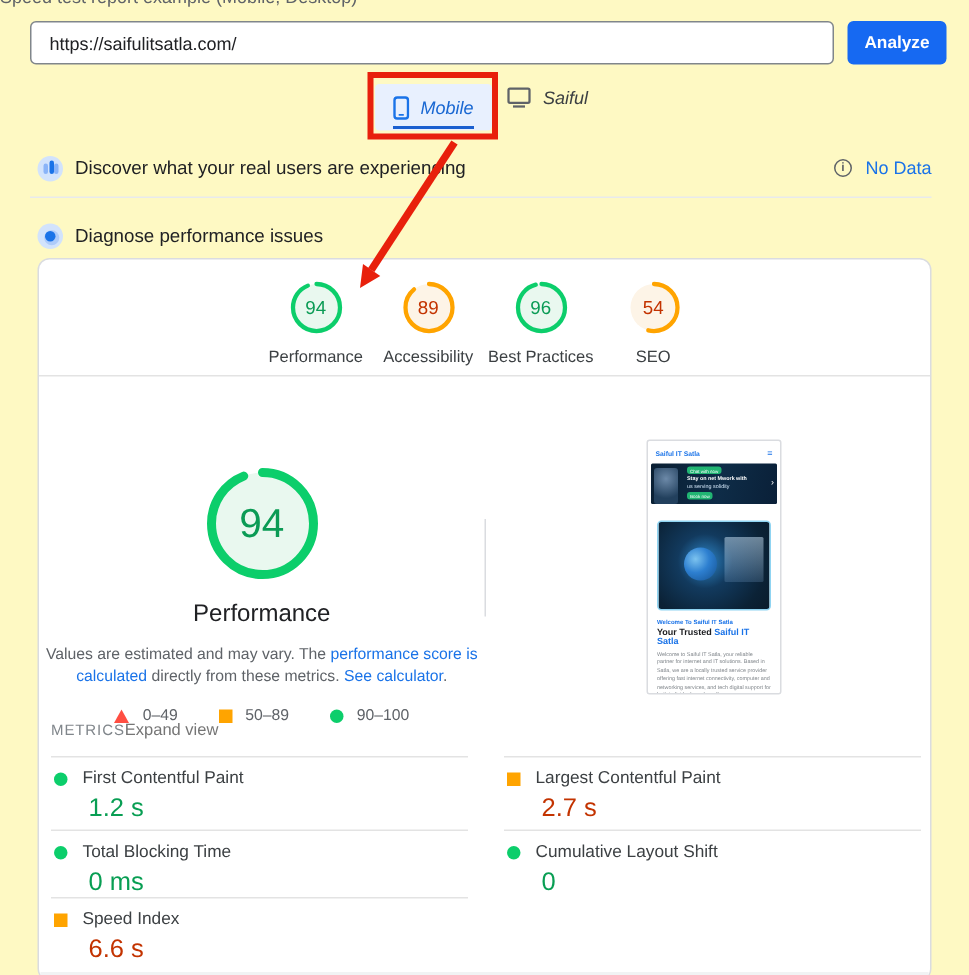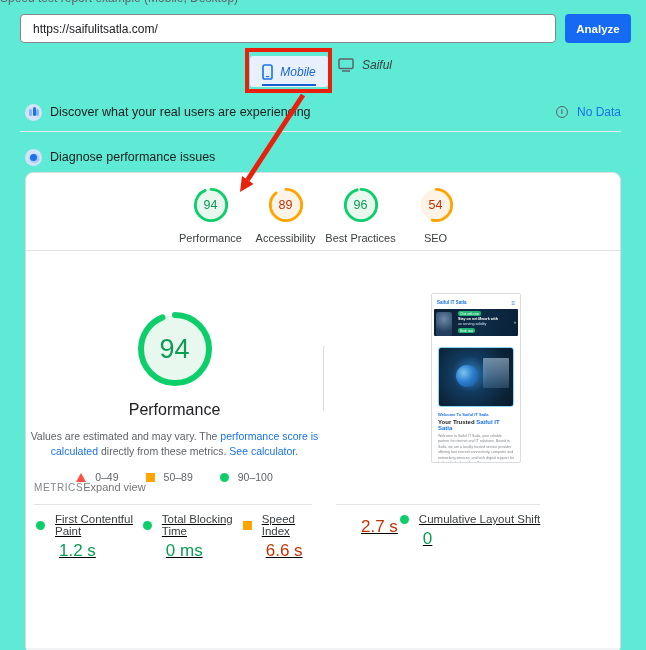--- a/index.html
+++ b/index.html
@@ -1,18 +1,18 @@
 <!DOCTYPE html>
 <html><head>
 <meta charset="utf-8">
 <style>
   * { margin:0; padding:0; box-sizing:border-box; }
   html,body { background:#fff; }
   body { font-family:"Liberation Sans", sans-serif; }
-  .page { position:relative; width:646px; height:650px; background:#5eead4; overflow:hidden; }
+  .page { position:relative; width:646px; height:650px; background:#fef9c3; overflow:hidden; }
 
   
   .top-clip { position:absolute; top:0; left:20; height:6px; width:300px; overflow:hidden; }
   .top-clip span { display:block; margin-top:-9px; font-size:12px; color:#5f6368; }
 
   
   .url-input { position:absolute; top:14px; left:20px; width:536px; height:29px;
     border:1px solid #80868b; border-radius:4px; font-size:12px; color:#202124;
     padding:0 12px; font-family:"Liberation Sans", sans-serif; outline:none; background:#fff; }
   .analyze-btn { position:absolute; top:14px; left:565px; width:66px; height:29px;
@@ -117,21 +117,21 @@
   .t-heading .blue { color:#1a73e8; }
   .t-body { margin:3px 4px 0; font-size:3.6px; line-height:1.5; color:#80868b; }
 
   
   .metrics-head { position:absolute; top:308px; left:8px; right:6px; display:flex;
     justify-content:flex-start; align-items:center; }
   .metrics-title { font-size:10px; color:#80868b; letter-spacing:0.6px; }
   .expand-view { font-size:11px; color:#757575; cursor:pointer; }
   .metrics-grid { position:absolute; top:331px; left:8px; right:6px; display:grid;
     grid-template-columns:1fr 1fr; column-gap:24px; }
-  .mcol { display:flex; flex-direction:row;text-decoration:underline; }
+  .mcol { display:flex; flex-direction:column; }
   .mcell { border-top:1px solid #e3e3e3; padding:8px 0 9px 2px; }
   .mcell.h1 { height:49px; } .mcell.h2 { height:45px; } .mcell.h3 { height:47px; }
   .mlabel { display:flex; align-items:center; gap:10px; font-size:11.5px; color:#3c4043; }
   .mdot { width:9px; height:9px; border-radius:50%; background:#0cce6b; flex:0 0 auto; }
   .msq { width:9px; height:9px; background:#ffa400; flex:0 0 auto; }
   .mvalue { margin:4px 0 0 23px; font-size:17px; }
   .good-text { color:#089e53; }
   .avg-text { color:#c33300; }
   .bottom-strip { position:absolute; bottom:0; left:1px; right:1px; height:5px; background:#f1f3f4; }
 </style>
@@ -309,20 +309,24 @@
         <div class="mcell h3">
           <div class="mlabel">
             <span class="msq"></span>
             <span>Speed Index</span>
           </div>
           <div class="mvalue avg-text">6.6 s</div>
         </div>
       </div>
       <div class="mcol">
         <div class="mcell h1">
+          <div class="mlabel">
+            <span class="msq"></span>
+            <span>Largest Contentful Paint</span>
+          </div>
           <div class="mvalue avg-text">2.7 s</div>
         </div>
         <div class="mcell h2">
           <div class="mlabel">
             <span class="mdot"></span>
             <span>Cumulative Layout Shift</span>
           </div>
           <div class="mvalue good-text">0</div>
         </div>
       </div>

